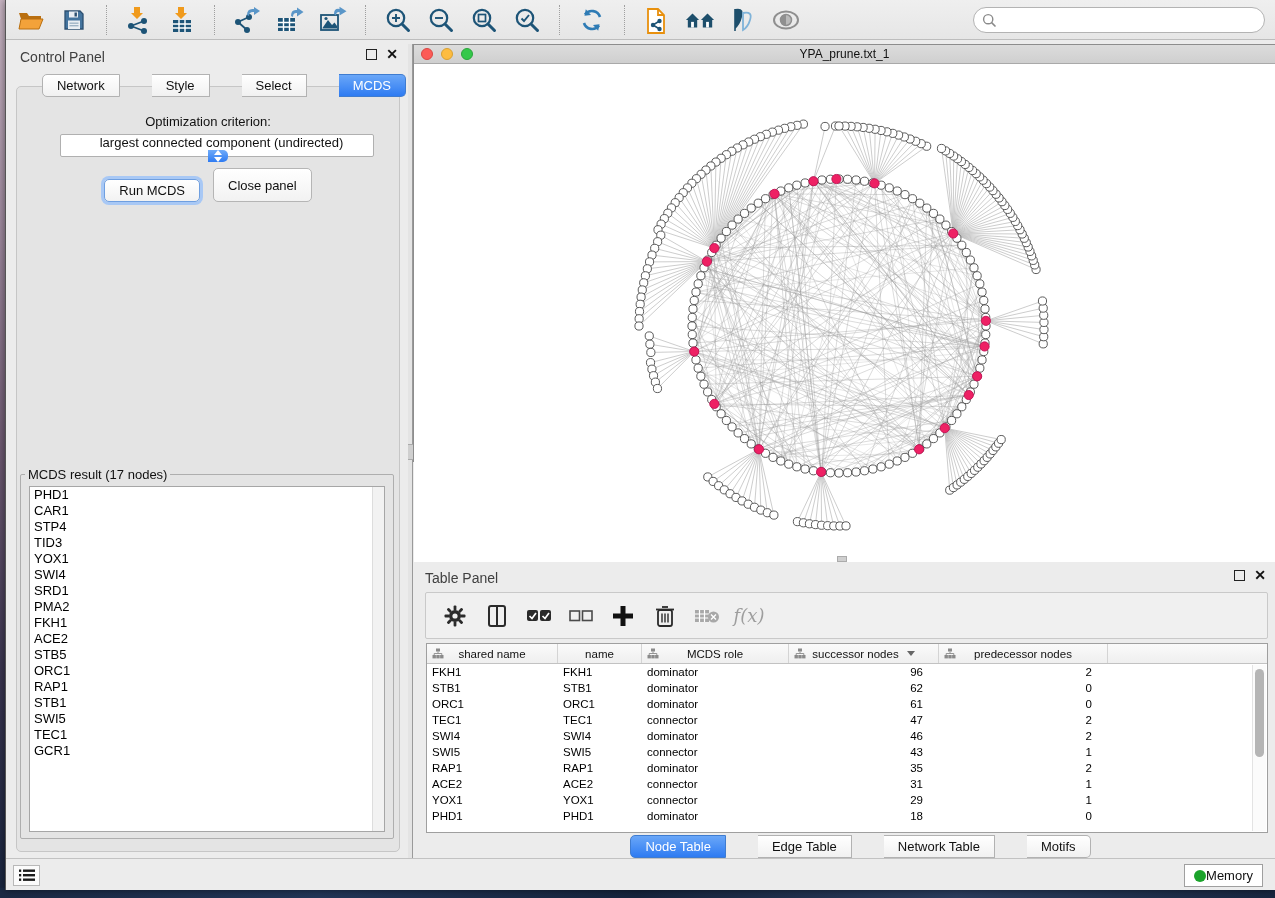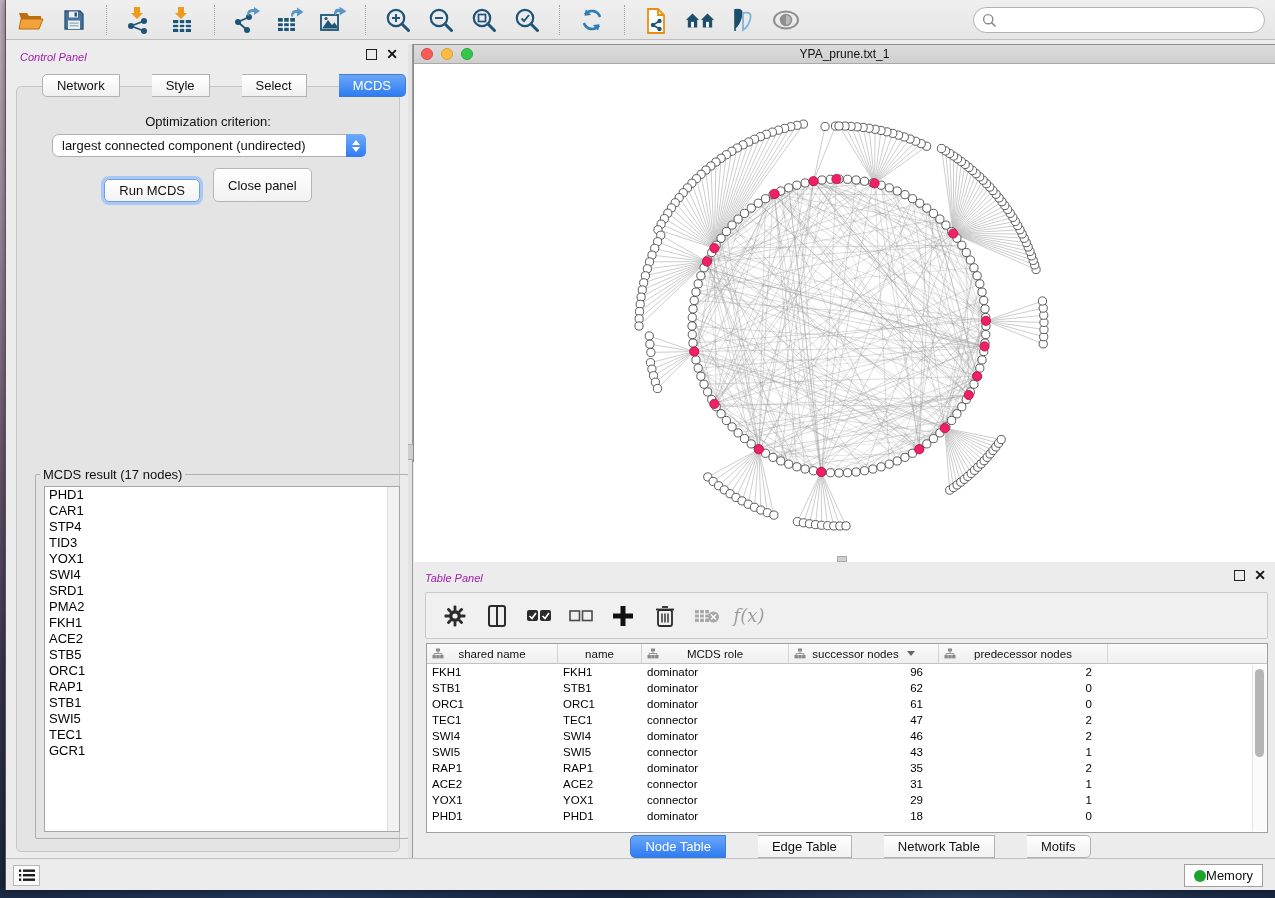--- a/index.html
+++ b/index.html
@@ -20,51 +20,51 @@
   .tbtn { width:30px; height:30px; display:flex; align-items:center; justify-content:center; cursor:pointer; }
   .tsep { width:1px; height:30px; border-left:1px dotted #9f9f9f; margin:0 4px; }
   .search-wrap { position:absolute; right:10px; top:7px; width:292px; height:26px;
     background:#fff; border:1px solid #b3b3b3; border-radius:13px;
     display:flex; align-items:center; padding-left:8px; gap:5px; }
   .search-wrap input { border:none; outline:none; flex:1; height:20px; font-size:12px; background:transparent; }
 
   
   .control-panel { position:absolute; left:2px; top:44px; width:400px; height:814px; background:#ececec; }
   .panel-titlebar { position:absolute; left:0; top:0; width:100%; height:26px; display:flex; align-items:center; }
-  .panel-title { font-size:11px; color:#a21caf; padding-left:12px;font-style:italic; }
+  .panel-title { font-size:14px; color:#404040; padding-left:12px; }
   .panel-winbtns { position:absolute; right:10px; top:5px; display:flex; gap:9px; }
   .float-glyph { width:11px; height:11px; border:1.5px solid #222; display:inline-block; cursor:pointer; }
   .close-glyph { font-size:14px; font-weight:bold; color:#111; line-height:11px; cursor:pointer; }
 
   .cp-box { position:absolute; left:8px; top:42px; width:384px; height:766px;
     background:#e4e4e4; border:1px solid #c6c6c6; border-radius:5px; }
   .seg-tabs { position:absolute; left:0; right:0; top:30px; display:flex; justify-content:center; z-index:5; }
   .seg-tab { border:1px solid #b2b2b2; border-left:none; background:linear-gradient(#ffffff,#f1f1f1);
     font-size:13px; color:#111; padding:3px 14px; cursor:pointer; line-height:15px;margin-left:32px; }
   .seg-tab:first-child { border-left:1px solid #b2b2b2; border-radius:5px 0 0 5px; }
   .seg-tab:last-child { border-radius:0 5px 5px 0; }
   .seg-tab.active { background:linear-gradient(#6aa7f8,#2e7bf2); color:#fff; border-color:#3f7cd0; }
 
   .opt-label { position:absolute; left:0; right:0; top:70px; text-align:center; font-size:13px; color:#111; }
-  .dropdown { position:absolute; left:44px; top:90px; width:314px; height:23px; background:#fff;
-    border:1px solid #b0b0b0; border-radius:7px; display:flex; align-items:center; cursor:pointer; }
+  .dropdown { position:absolute; left:52px; top:90px; width:314px; height:23px; background:#fff;
+    border:1px solid #b0b0b0; border-radius:2px; display:flex; align-items:center; cursor:pointer;flex-direction:column; }
   .dropdown .val { flex:1; font-size:13px; color:#111; padding-left:9px; white-space:nowrap; }
   .dd-stepper { width:20px; height:23px; margin-right:-1px; border-radius:0 5px 5px 0;
     background:linear-gradient(#6fabf9,#2e7bf2); display:flex; flex-direction:column;
     align-items:center; justify-content:center; gap:2px; }
   .tri-up { width:0; height:0; border-left:4px solid transparent; border-right:4px solid transparent; border-bottom:5px solid #fff; }
   .tri-down { width:0; height:0; border-left:4px solid transparent; border-right:4px solid transparent; border-top:5px solid #fff; }
 
   .cp-buttons { position:absolute; left:0; right:0; top:124px; display:flex; justify-content:center; gap:13px; }
   .push-btn { background:linear-gradient(#ffffff,#f2f2f2); border:1px solid #b5b5b5; border-radius:5px;
     font-size:13px; color:#111; padding:3px 14px; cursor:pointer; }
   .push-btn.focus-ring { box-shadow:0 0 0 3px #a8c8f5; border-color:#6f9fe0;margin-top:11px; }
 
   fieldset.mcds-result { position:absolute; left:12px; top:423px; width:374px; height:372px;
-    border:1px solid #aeaeae; border-radius:2px; background:transparent;margin-left:15px; }
+    border:1px solid #aeaeae; border-radius:2px; background:transparent; }
   fieldset.mcds-result legend { font-size:13px; color:#111; padding:0 3px; margin-left:4px; }
   .mcds-list { position:absolute; left:8px; top:4px; right:8px; bottom:6px; background:#fff;
     border:1px solid #a6a6a6; overflow:hidden; }
   .mcds-item { font-size:13px; color:#000; line-height:16px; padding-left:4px; }
   .mcds-scroll { position:absolute; right:0; top:0; bottom:0; width:12px; background:#f2f2f2; border-left:1px solid #ddd; }
 
   
   .vsplit { position:absolute; left:402px; top:44px; width:5px; height:814px; background:#e4e4e4; border-right:1px solid #9a9a9a; }
   .vsplit .grip { position:absolute; left:0; top:400px; width:5px; height:16px; background:#cfcfcf;
     border-top:1px solid #aaa; border-bottom:1px solid #aaa; cursor:col-resize; }

